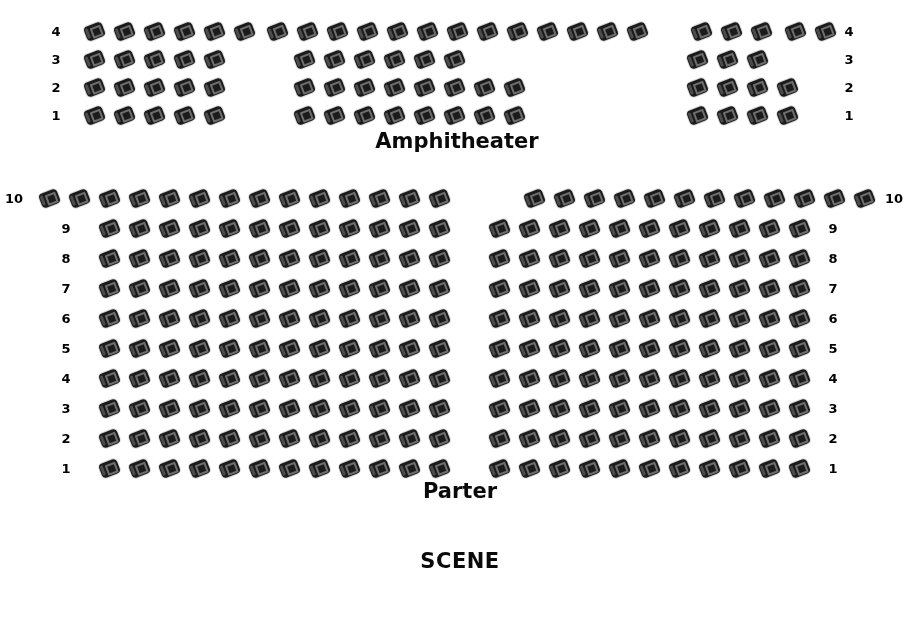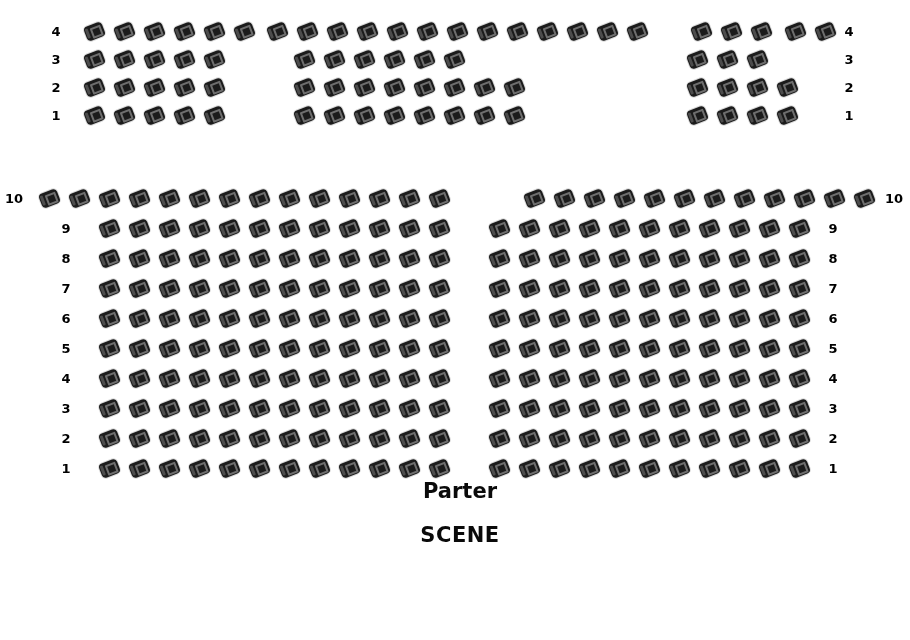--- a/index.html
+++ b/index.html
@@ -60,26 +60,27 @@
     position: absolute;
     transform: translateX(-50%);
     font-size: 21px;
     font-weight: 600;
     color: #0a0a0a;
     white-space: nowrap;
     user-select: none;
   }
   .label-amphitheater { left: 457px; top: 129px; }
   .label-parter       { left: 460px; top: 479px; }
-  .label-scene        { left: 460px; top: 523px; letter-spacing: 0.5px; }
+  .label-scene        { left: 460px; top: 549px; letter-spacing: 0.5px; }
 </style>
 </head>
 <body>
 
 <div class="stage">
+  <div class="section-label label-amphitheater">Amphitheater</div>
   <div class="section-label label-parter">Parter</div>
   <div class="section-label label-scene">SCENE</div>
 <div class="seat" title="Amphitheater — row 4" style="left: 85px; top: 23.5px;"></div>
     <div class="seat" title="Amphitheater — row 4" style="left: 115px; top: 23.5px;"></div>
     <div class="seat" title="Amphitheater — row 4" style="left: 145px; top: 23.5px;"></div>
     <div class="seat" title="Amphitheater — row 4" style="left: 175px; top: 23.5px;"></div>
     <div class="seat" title="Amphitheater — row 4" style="left: 205px; top: 23.5px;"></div>
     <div class="seat" title="Amphitheater — row 4" style="left: 235px; top: 23.5px;"></div>
     <div class="seat" title="Amphitheater — row 4" style="left: 268px; top: 23.5px;"></div>
     <div class="seat" title="Amphitheater — row 4" style="left: 298px; top: 23.5px;"></div>

